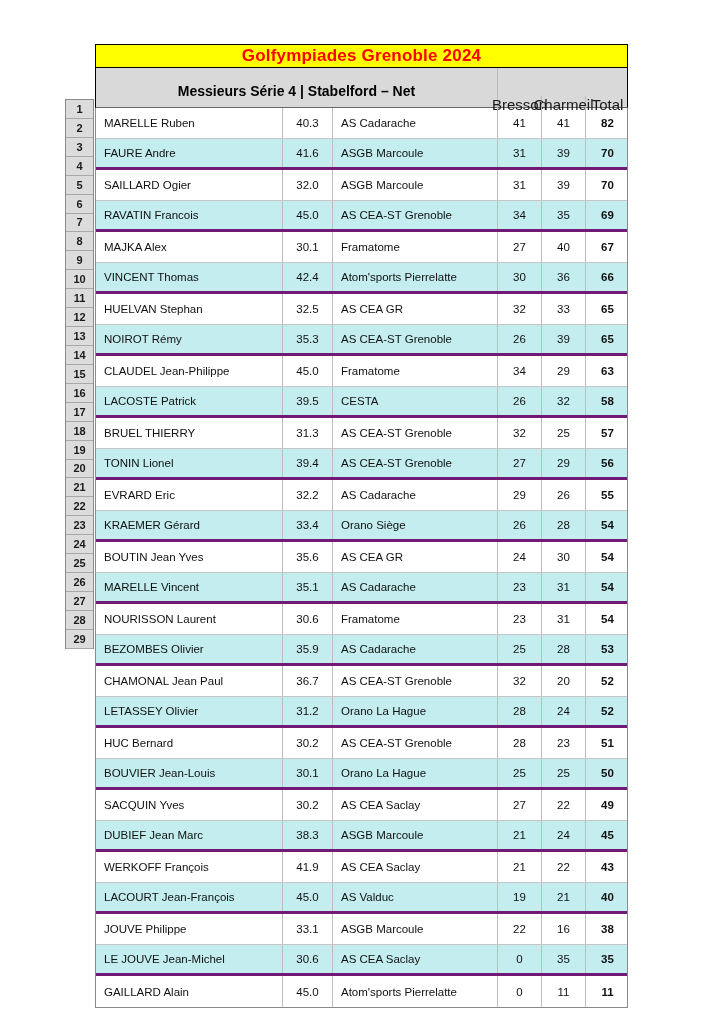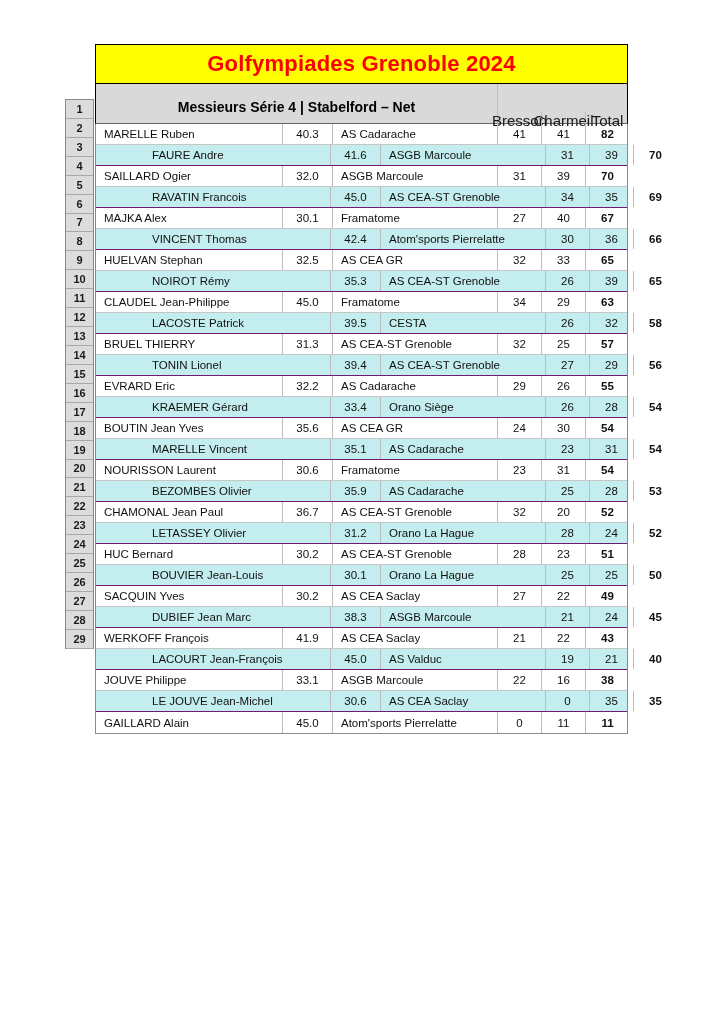--- a/index.html
+++ b/index.html
@@ -46,27 +46,27 @@
     color:#1a1a1a;
   }
   
   .table{
     position:absolute;
     left:95px;
     top:44px;
     width:533px;
   }
   .title-bar{
-    height:40px;
+    height:24px;
     background:var(--yellow);
     border:1px solid #000;
     display:flex;
     align-items:center;
     justify-content:center;
-    font-size:22px;
+    font-size:17px;
     font-weight:bold;
     color:var(--red);
     letter-spacing:.2px;
   }
   .header-row{
     height:40px;
     background:var(--hdr-gray);
     border-left:1px solid #000;
     border-right:1px solid #000;
     border-bottom:1px solid #666;
@@ -92,28 +92,28 @@
     margin-top:28px;
   }
   .col-head:last-child{border-right:none;text-align:center;}
   .rows{
     border-left:1px solid var(--outer);
     border-right:1px solid var(--outer);
     border-bottom:1px solid var(--outer);
     background:#fff;
   }
   .row{
-    height:21px;
+    height:31px;
     display:grid;
     grid-template-columns:187px 50px 165px 44px 44px 43px;
     border-bottom:1px solid #c6c6c6;
     background:#ffffff;
   }
   .row:last-child{border-bottom:none;}
-  .row.stripe{background:var(--stripe);border-bottom:1px solid #701a75;padding-left:48px;}
+  .row.stripe{background:var(--stripe);border-bottom:3px solid #701a75;}
   .cell{
     display:flex;
     align-items:center;
     font-size:11.5px;
     color:#111;
     border-right:1px solid var(--grid);
     overflow:hidden;
     white-space:nowrap;
   }
   .cell:last-child{border-right:none;}

